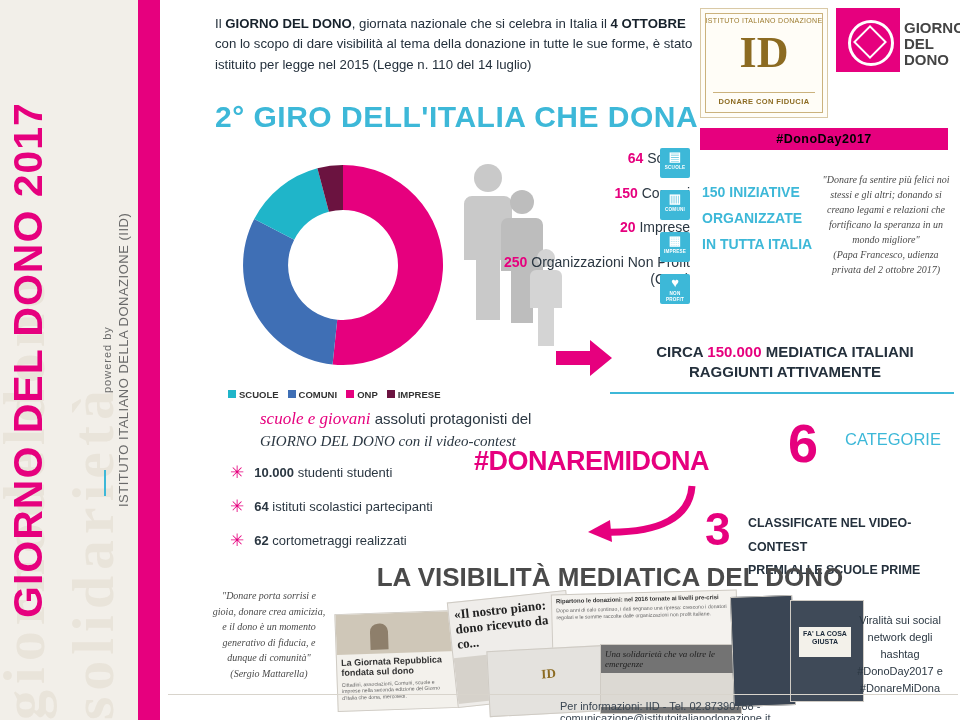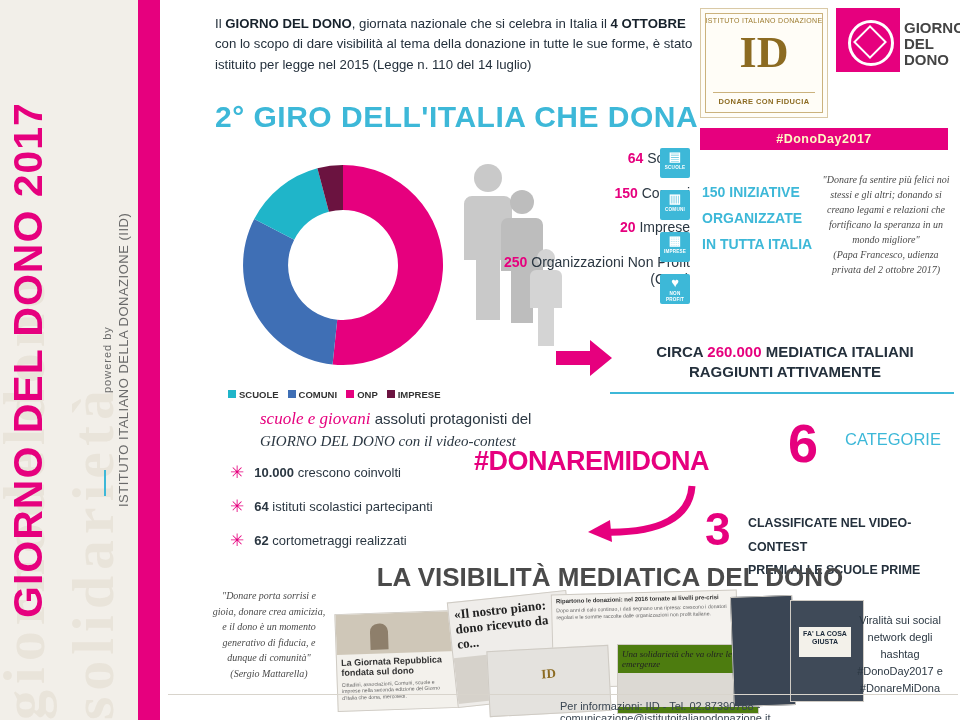--- a/index.html
+++ b/index.html
@@ -97,21 +97,21 @@
   #gddlogo .sq .inner2 {
     position:absolute; left:22px; top:22px; width:20px; height:20px;
     border:2px solid #fff; transform:rotate(45deg);
   }
   #gddlogo .txt {
     position:absolute; left:68px; top:12px; width:46px;
     font-size:15px; font-weight:bold; color:#444; line-height:1.05;
   }
   #hashtagbar {
     position:absolute; left:700px; top:128px; width:248px; height:22px;
-    background:#e6007e; color:#fef9c3; font-size:12.5px; font-weight:bold;
+    background:#e6007e; color:#000000; font-size:12.5px; font-weight:bold;
     display:flex; align-items:center; justify-content:center;
     letter-spacing:.5px;
   }
 
   
   #giroTitle {
     position:absolute; left:215px; top:100px; width:500px;
     font-size:30px; font-weight:bold; color:#3db8d8; letter-spacing:.5px;
   }
 
@@ -215,21 +215,21 @@
     font-family:"Liberation Serif", serif; font-style:italic;
     font-size:10px; color:#4a4a4a; line-height:1.55; text-align:center;
   }
 
   
   .clip { position:absolute; background:#e9e7e2; border:1px solid #cfcbc4; overflow:hidden; }
   #clip1 { left:336px; top:612px; width:120px; height:96px; transform:rotate(-2deg); background:#f3f1ec;}
   #clip2 { left:452px; top:596px; width:118px; height:104px; transform:rotate(-6deg); background:#efedea;}
   #clip3 { left:552px; top:592px; width:184px; height:92px; transform:rotate(-1.5deg); background:#f4f2ee;}
   #clip4 { left:488px; top:648px; width:120px; height:64px; transform:rotate(-3deg); background:#e4e2de;}
-  #clip5 { left:600px; top:644px; width:140px; height:68px; background:#4d7c0f;margin-left:17px;}
+  #clip5 { left:600px; top:644px; width:140px; height:68px; background:#737373;}
   #clip6 { left:732px; top:596px; width:60px; height:108px; transform:rotate(-2deg); background:#2f3b4a;}
   #clip7 { left:790px; top:600px; width:72px; height:100px; background:#37424f;}
   .clip .hd { font-size:9px; font-weight:bold; color:#333; padding:3px 4px; line-height:1.15; }
   .clip .bd { font-size:5.2px; color:#666; padding:0 4px; line-height:1.25; }
   .clip .rep { font-family:"Liberation Serif", serif; font-size:13px; font-weight:bold; color:#222; text-align:center; line-height:1.05;}
   #clip2 .bigq { font-family:"Liberation Serif", serif; font-size:13px; font-weight:bold; color:#222; padding:5px; line-height:1.15;}
   #clip3 .t3 { font-size:6px; color:#333; font-weight:bold; padding:3px 4px;}
   #clip5 .t5 { font-family:"Liberation Serif", serif; font-size:9px; font-style:italic; color:#222; padding:4px; }
 
   
@@ -373,37 +373,37 @@
 </div>
 
 <div id="arrow1">
   <svg width="56" height="36" viewBox="0 0 56 36">
     <path d="M0 11 h34 v-11 l22 18 -22 18 v-11 h-34 z" fill="#e6007e"></path>
   </svg>
 </div>
 <div id="circa">
   <div>
     <span>CIRCA</span>
-    <span class="n">260.000</span>
+    <span class="n">150.000</span>
     <span>MEDIATICA ITALIANI</span>
   </div>
   <div>RAGGIUNTI ATTIVAMENTE</div>
 </div>
 <div id="circaLine"></div>
 
 <div id="scuolegiovani">
   <span class="pink">scuole e giovani</span>
   <span>assoluti protagonisti del</span>
   <div class="it">GIORNO DEL DONO con il video-contest</div>
 </div>
 
 <div id="bullets">
   <div class="b">
       <span class="star">✳</span>
-      <span><b>10.000</b> <span>crescono coinvolti</span></span>
+      <span><b>10.000</b> <span>studenti studenti</span></span>
     </div>
   <div class="b">
       <span class="star">✳</span>
       <span><b>64</b> <span>istituti scolastici partecipanti</span></span>
     </div>
   <div class="b">
       <span class="star">✳</span>
       <span><b>62</b> <span>cortometraggi realizzati</span></span>
     </div>
 </div>

